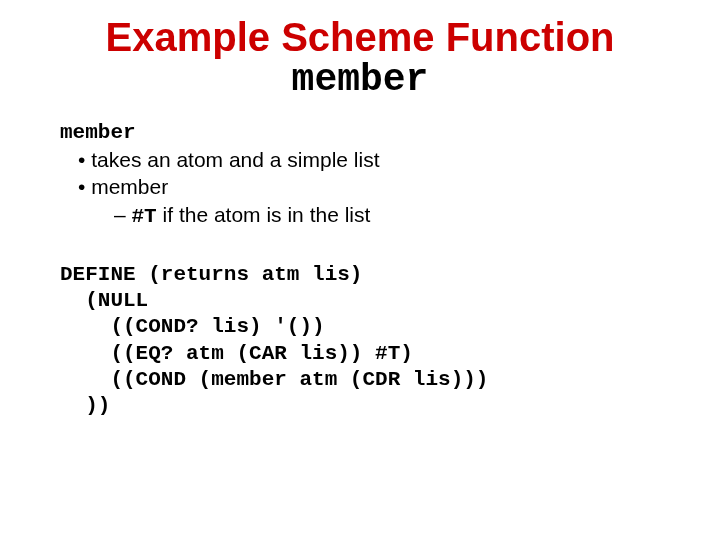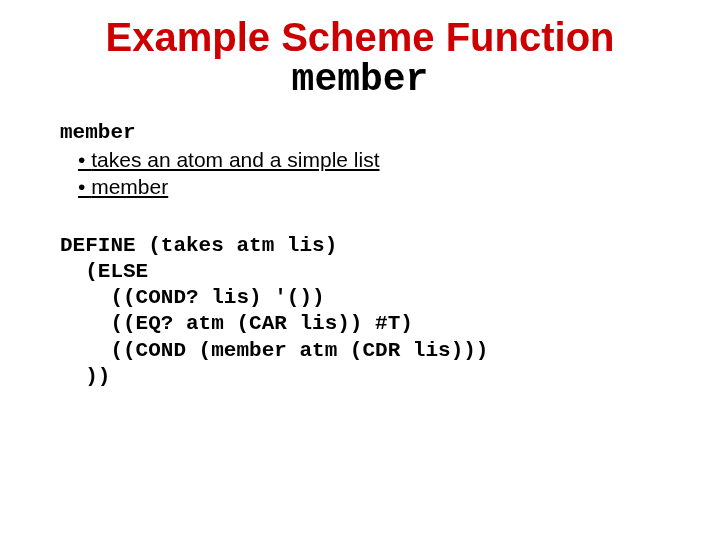--- a/index.html
+++ b/index.html
@@ -27,21 +27,21 @@
     }
     .content {
       margin-top: 18px;
       font-size: 21px;
       line-height: 1.3;
     }
     .code-word {
       font-family: "Courier New", monospace;
       font-weight: bold;
     }
-    .bullets { margin-left: 18px; text-decoration: underline; }
+    .bullets { margin-left: 18px; }
     .bullet-row::before {
       content: "• ";
     }
     .sub-bullets { margin-left: 36px; }
     .sub-bullet-row::before {
       content: "– ";
     }
     .code-block {
       margin-top: 32px;
       font-family: "Courier New", monospace;
@@ -58,22 +58,23 @@
   <div class="title-main">Example Scheme Function</div>
   <div class="title-sub">member</div>
 </div>
 
 <div class="content">
   <div class="code-word">member</div>
   <div class="bullets">
     <div class="bullet-row"><span>takes an atom and a simple list</span></div>
     <div class="bullet-row"><span>member</span></div>
     <div class="sub-bullets">
+      <div class="sub-bullet-row"><span class="code-word">#T</span><span> if the atom is in the list</span></div>
     </div>
   </div>
 </div>
 
-<div class="code-block"><span>DEFINE (takes atm lis)</span>
-<span>  (ELSE</span>
+<div class="code-block"><span>DEFINE (returns atm lis)</span>
+<span>  (NULL</span>
 <span>    ((COND? lis) '())</span>
 <span>    ((EQ? atm (CAR lis)) #T)</span>
 <span>    ((COND (member atm (CDR lis)))</span>
 <span>  ))</span></div>
 
 </body></html>

